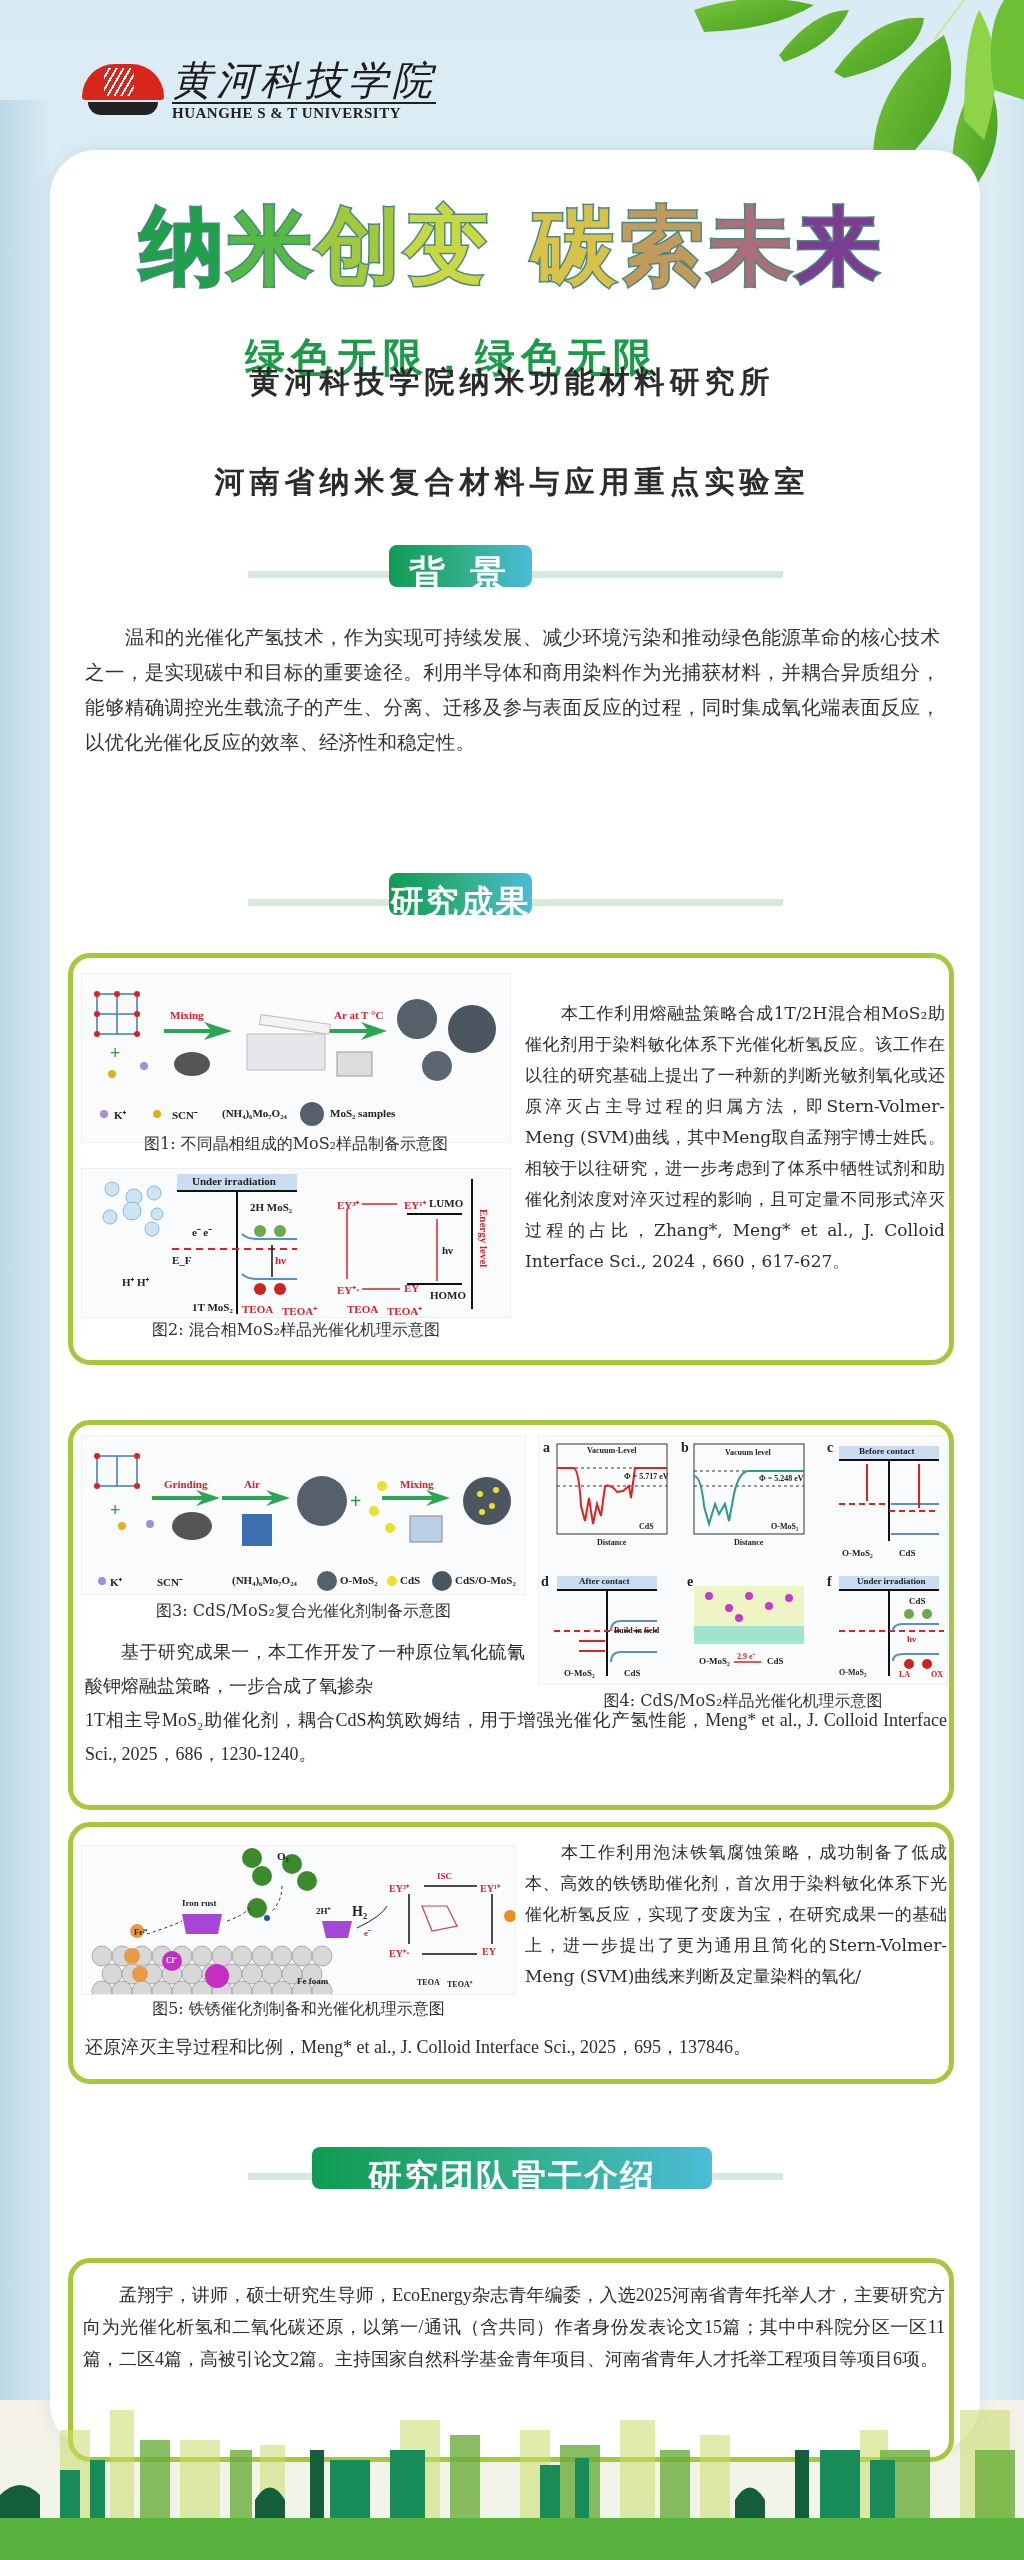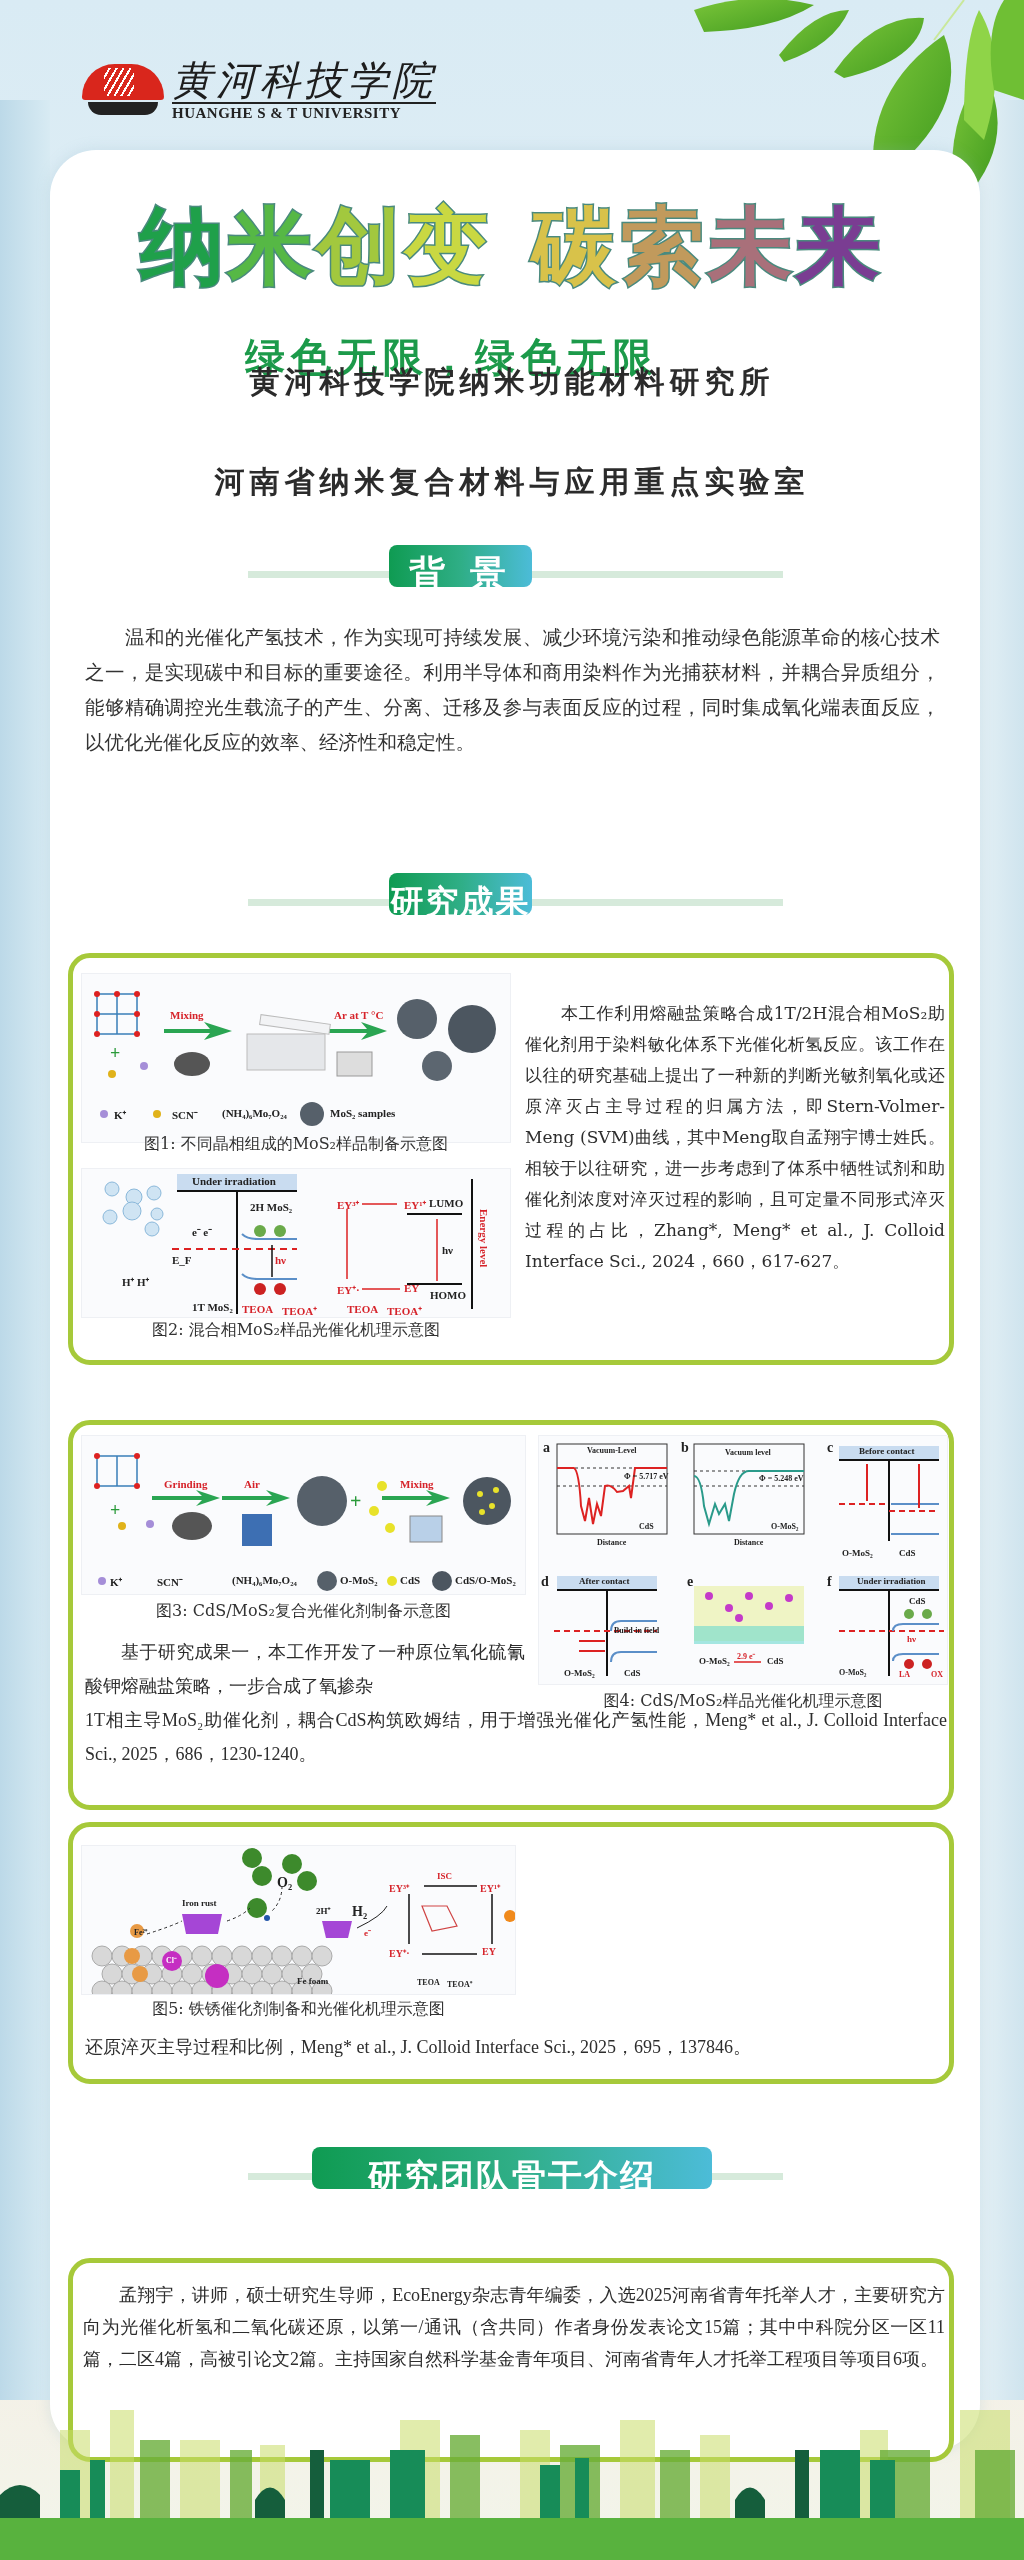--- a/index.html
+++ b/index.html
@@ -474,38 +474,39 @@
       <path d="M145 75 Q160 70 168 62" stroke="#222" stroke-dasharray="3 3" fill="none"></path>
       <path d="M200 40 Q200 55 190 65" stroke="#222" stroke-dasharray="3 3" fill="none"></path>
       <line x1="327" y1="48" x2="327" y2="98" stroke="#111" stroke-width="1.5"></line>
       <line x1="395" y1="40" x2="342" y2="40" stroke="#111" stroke-width="1.5"></line>
       <line x1="340" y1="108" x2="395" y2="108" stroke="#111" stroke-width="1.5"></line>
       <line x1="410" y1="98" x2="410" y2="48" stroke="#111" stroke-width="1.5"></line>
       <circle cx="428" cy="70" r="6" fill="#f08a1c"></circle>
       <path d="M340 60 L365 60 L375 80 L350 85 Z" fill="none" stroke="#d04444" stroke-width="1.2"></path>
       <path d="M275 82 Q300 70 305 60" stroke="#222" fill="none"></path>
     </svg>
-    <span class="lbl" style="left:195px;top:4px;font-size:14px;margin-top:25px;">O₂</span>
+    <span class="lbl" style="left:195px;top:4px;font-size:11px;">O₂</span>
     <span class="lbl" style="left:100px;top:52px;font-size:9px;">Iron rust</span>
     <span class="lbl" style="left:52px;top:80px;font-size:8px;">Fe²⁺</span>
     <span class="lbl" style="left:84px;top:108px;font-size:8px;color:#fff;">Cl⁻</span>
     <span class="lbl" style="left:215px;top:130px;font-size:9px;">Fe foam</span>
     <span class="lbl" style="left:234px;top:58px;font-size:9px;">2H⁺</span>
     <span class="lbl" style="left:270px;top:58px;font-size:14px;">H₂</span>
     <span class="lbl red" style="left:282px;top:80px;font-size:9px;">e⁻</span>
     <span class="lbl red" style="left:307px;top:35px;font-size:10px;">EY³⁺</span>
     <span class="lbl red" style="left:355px;top:25px;font-size:9px;">ISC</span>
     <span class="lbl red" style="left:398px;top:35px;font-size:10px;">EY¹⁺</span>
     <span class="lbl red" style="left:307px;top:100px;font-size:10px;">EY⁺·</span>
     <span class="lbl red" style="left:400px;top:100px;font-size:10px;">EY</span>
     <span class="lbl" style="left:335px;top:132px;font-size:8px;">TEOA</span>
     <span class="lbl" style="left:365px;top:132px;font-size:8px;">TEOA⁺</span>
   </div>
   <div class="cap" style="left:8px;top:172px;width:435px;">图5: 铁锈催化剂制备和光催化机理示意图</div>
 
+  <div class="ctext" style="left:452px;top:10px;width:422px;text-indent:36px;">本工作利用泡沫铁氧腐蚀策略，成功制备了低成本、高效的铁锈助催化剂，首次用于染料敏化体系下光催化析氢反应，实现了变废为宝，在研究成果一的基础上，进一步提出了更为通用且简化的Stern-Volmer-Meng (SVM)曲线来判断及定量染料的氧化/</div>
   <div class="ctext" style="left:12px;top:205px;width:862px;font-family:'Liberation Serif',serif;font-size:18px;">还原淬灭主导过程和比例，Meng* et al., J. Colloid Interface Sci., 2025，695，137846。</div>
 </div>
 
 <div class="sec-head" style="top:2147px;">
   <div class="sec-line"></div>
   <div class="sec-badge" style="left:312px;width:400px;font-size:34px;letter-spacing:2px;">研究团队骨干介绍</div>
 </div>
 
 <div class="card" style="top:2230px;height:204px;margin-top:28px;">
   <div class="ctext" style="left:10px;top:16px;width:862px;text-indent:36px;font-family:'Liberation Serif',serif;font-size:18px;line-height:32px;">孟翔宇，讲师，硕士研究生导师，EcoEnergy杂志青年编委，入选2025河南省青年托举人才，主要研究方向为光催化析氢和二氧化碳还原，以第一/通讯（含共同）作者身份发表论文15篇；其中中科院分区一区11篇，二区4篇，高被引论文2篇。主持国家自然科学基金青年项目、河南省青年人才托举工程项目等项目6项。</div>

